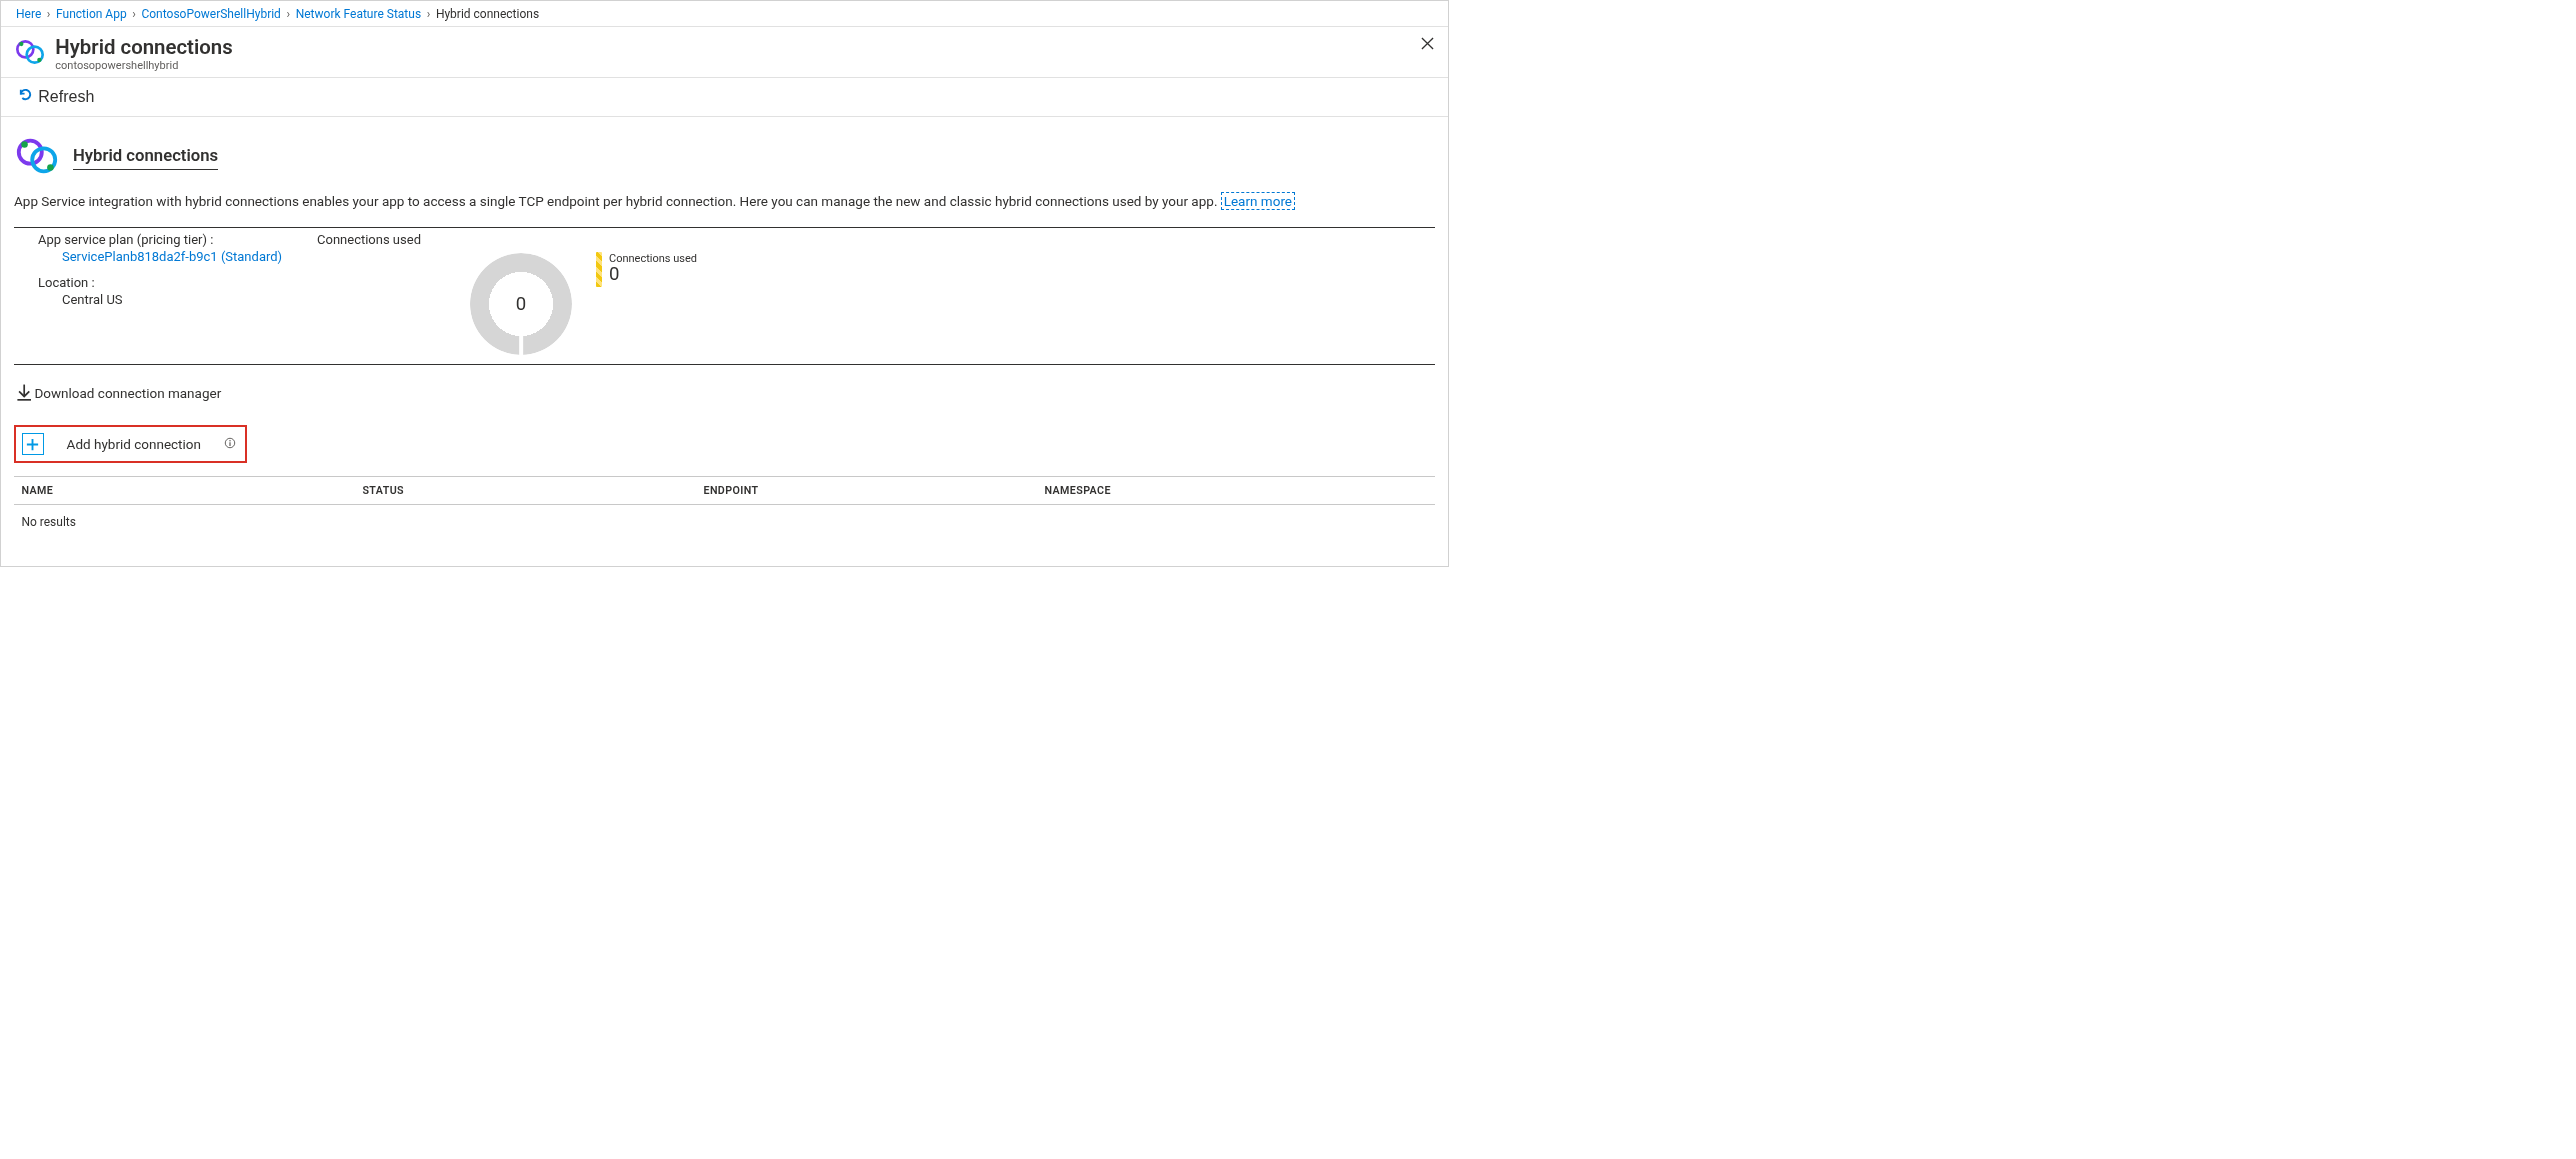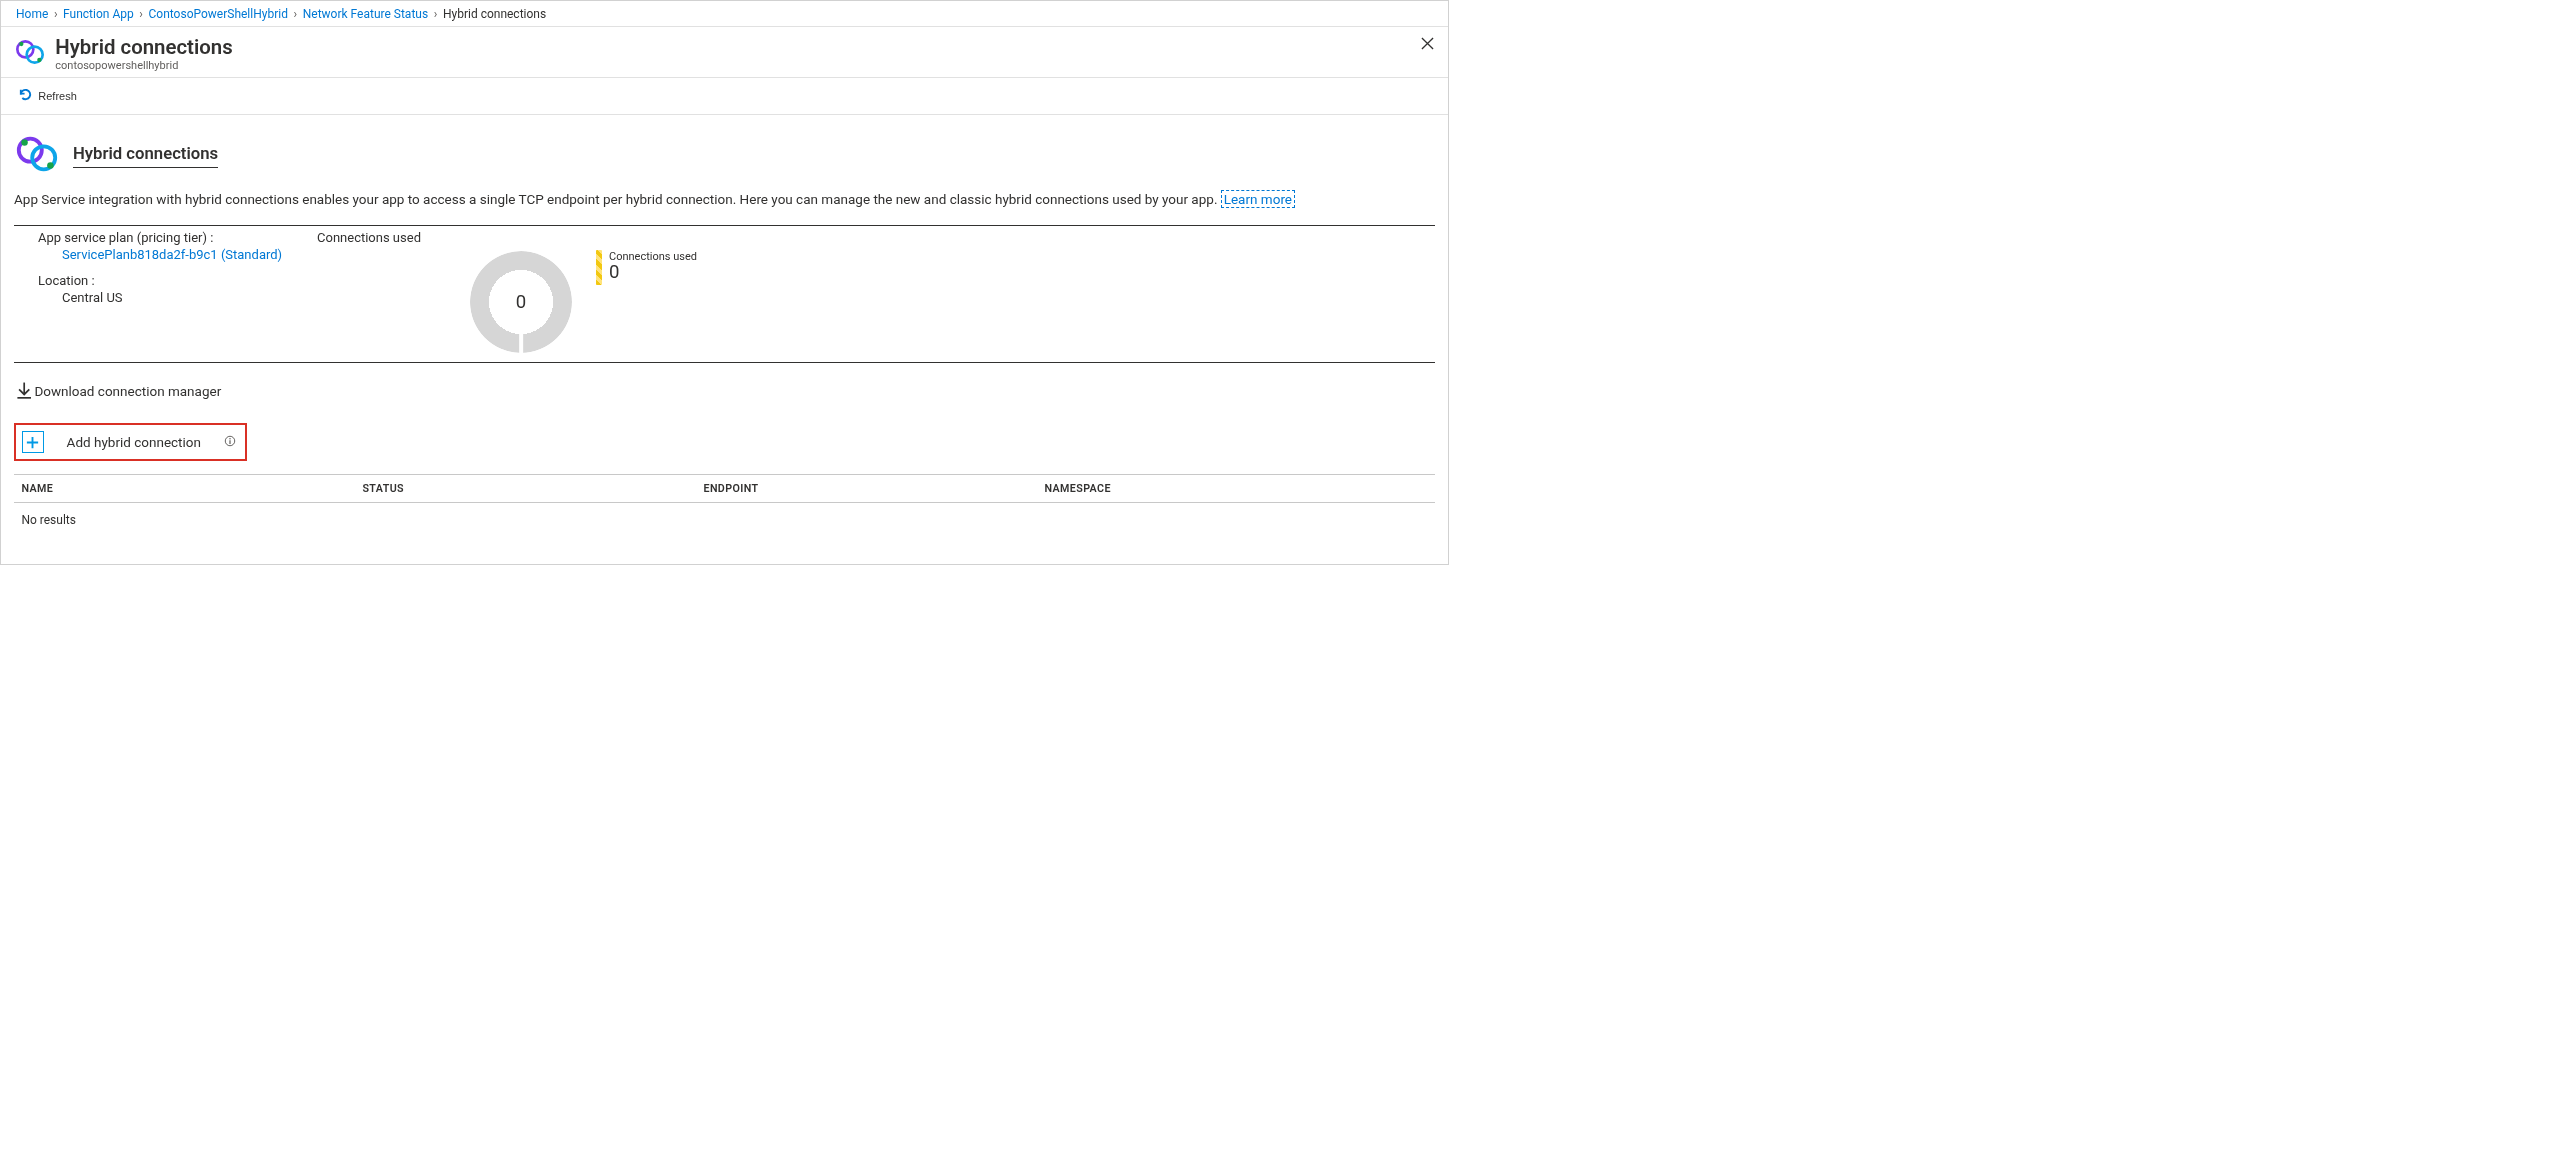--- a/index.html
+++ b/index.html
@@ -47,21 +47,21 @@
   .command-bar {
     display: flex; align-items: center;
     padding: 5.6px 13px;
     border-top: 0.9px solid #e1e1e1;
     border-bottom: 0.9px solid #e1e1e1;
     gap: 5.6px;
   }
   .command-bar button {
     display: flex; align-items: center; gap: 5.6px;
     background: none; border: none; cursor: pointer;
-    font-size: 11px; color: #323130;
+    font-size: 16px; color: #323130;
     padding: 3.7px 3.7px;
   }
 
   
   .content { padding: 16.7px 13px 28px 13px; }
 
   .section-header {
     display: flex; align-items: center; gap: 13px;
     margin-bottom: 11px;
   }
@@ -160,21 +160,21 @@
   .tbl td { padding: 9.3px 7.4px; font-size: 12px; }
 
   
   .svg-ico { flex-shrink: 0; }
 
 </style>
 </head>
 <body>
 
 <nav class="breadcrumb">
-  <a href="#">Home</a>
+  <a href="#">Here</a>
   <span class="sep">›</span>
   <a href="#">Function App</a>
   <span class="sep">›</span>
   <a href="#">ContosoPowerShellHybrid</a>
   <span class="sep">›</span>
   <a href="#">Network Feature Status</a>
   <span class="sep">›</span>
   <span class="current">Hybrid connections</span>
 </nav>
 

